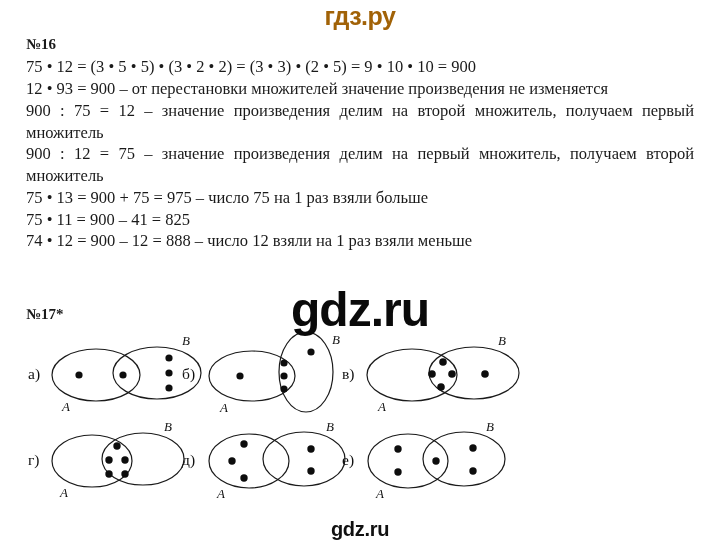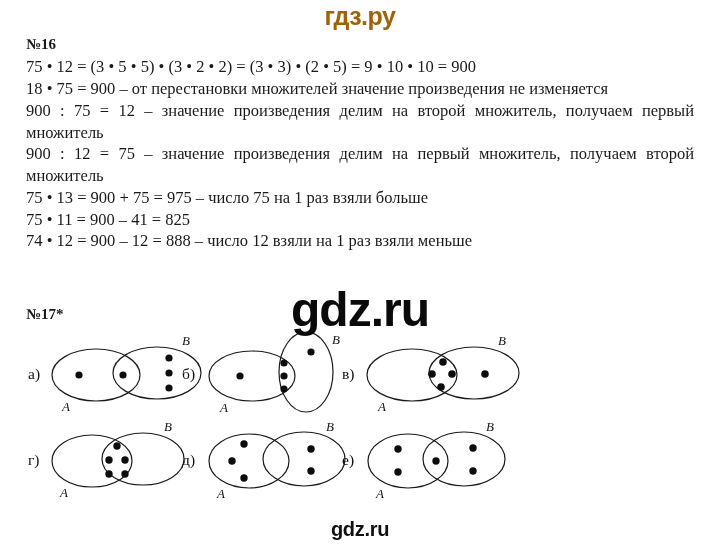--- a/index.html
+++ b/index.html
@@ -129,21 +129,21 @@
   .dot { fill: #0d0d0d; }
 </style>
 </head>
 <body>
 
 <div class="wm-top">гдз.ру</div>
 
 <div class="content">
   <p class="task-num">№16</p>
   <p class="line">75 • 12 = (3 • 5 • 5) • (3 • 2 • 2) = (3 • 3) • (2 • 5) = 9 • 10 • 10 = 900</p>
-  <p class="line justify">18 • 75 = 900 – от перестановки множителей значение произведения не изменяется</p>
+  <p class="line justify">12 • 93 = 900 – от перестановки множителей значение произведения не изменяется</p>
   <p class="line justify">900 : 75 = 12 – значение произведения делим на второй множитель, получаем первый множитель</p>
   <p class="line justify">900 : 12 = 75 – значение произведения делим на первый множитель, получаем второй множитель</p>
   <p class="line">75 • 13 = 900 + 75 = 975 – число 75 на 1 раз взяли больше</p>
   <p class="line">75 • 11 = 900 – 41 = 825</p>
   <p class="line">74 • 12 = 900 – 12 = 888 – число 12 взяли на 1 раз взяли меньше</p>
 </div>
 
 <div class="task17-head">№17*</div>
 
 <div class="wm-center">gdz.ru</div>

